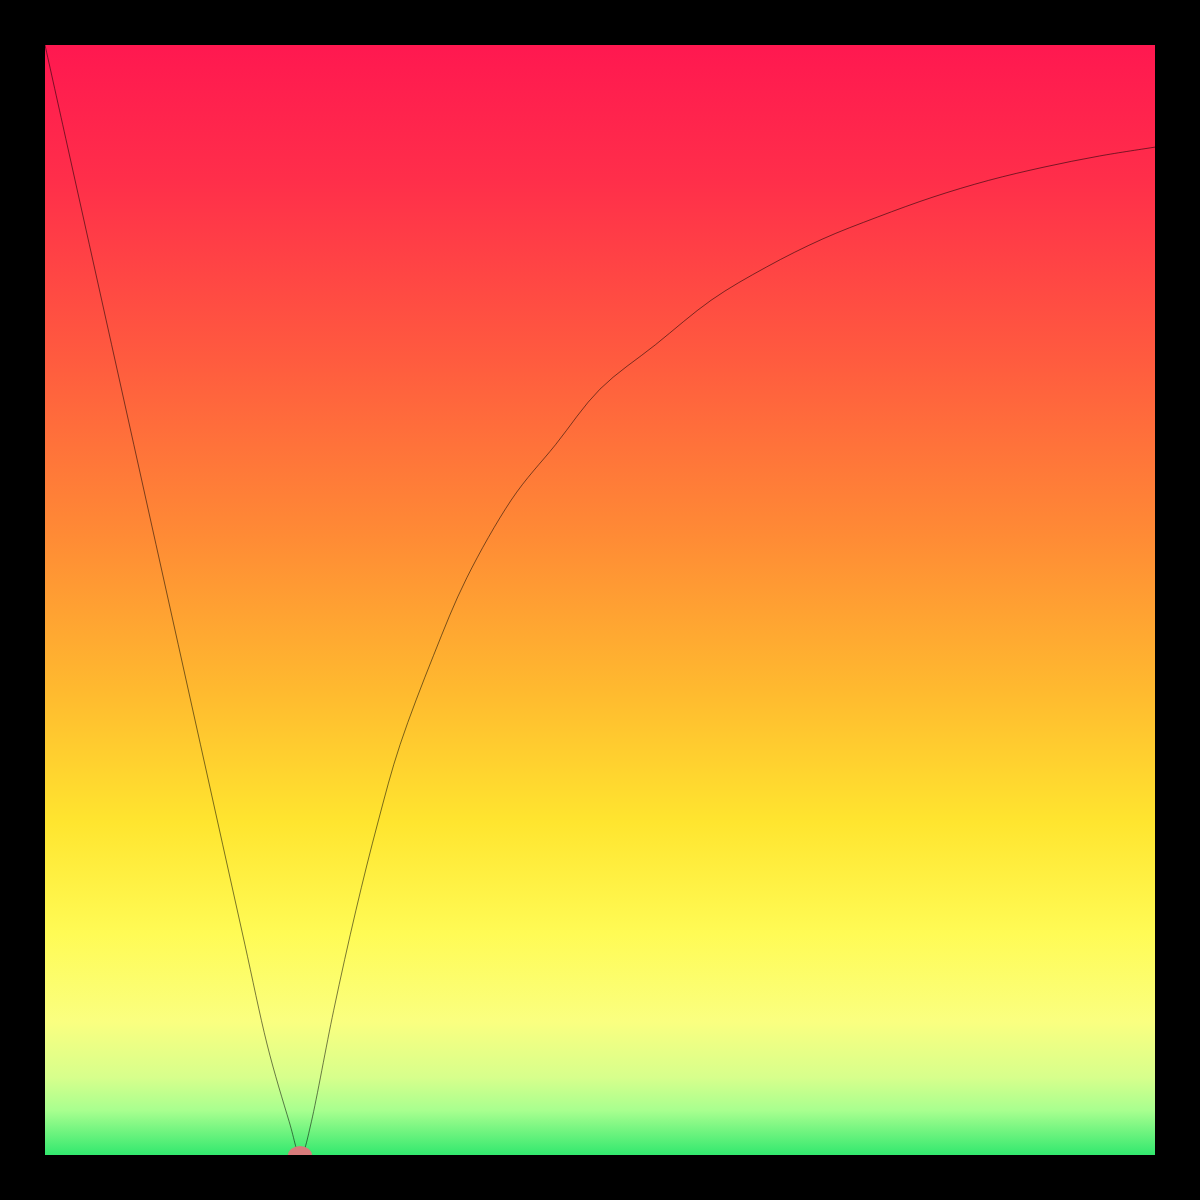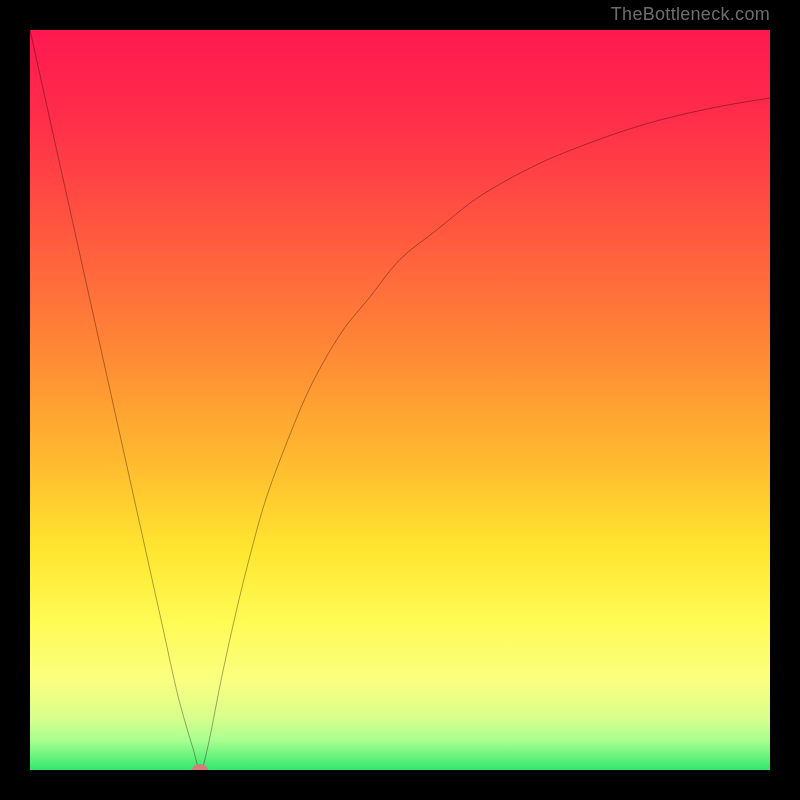--- a/index.html
+++ b/index.html
@@ -51,21 +51,20 @@
     height: 12px;
     border-radius: 50%;
     background: #d87b7b;
     transform: translate(-50%, -50%);
   }
 </style>
 </head>
 <body>
 
 <div class="frame">
-  <div class="watermark">TheBottleneck.com</div>
 
   <div class="plot-area">
     <svg class="gradient" viewBox="0 0 100 100" preserveAspectRatio="none">
       <defs>
         <linearGradient id="bg-grad" x1="0" y1="0" x2="0" y2="1">
             <stop offset="0%" stop-color="#ff1850"></stop>
             <stop offset="12%" stop-color="#ff2e4a"></stop>
             <stop offset="28%" stop-color="#ff5a3f"></stop>
             <stop offset="44%" stop-color="#ff8a35"></stop>
             <stop offset="58%" stop-color="#ffb92f"></stop>

